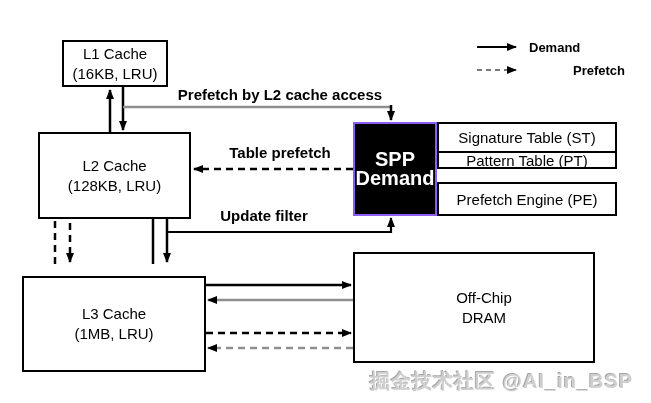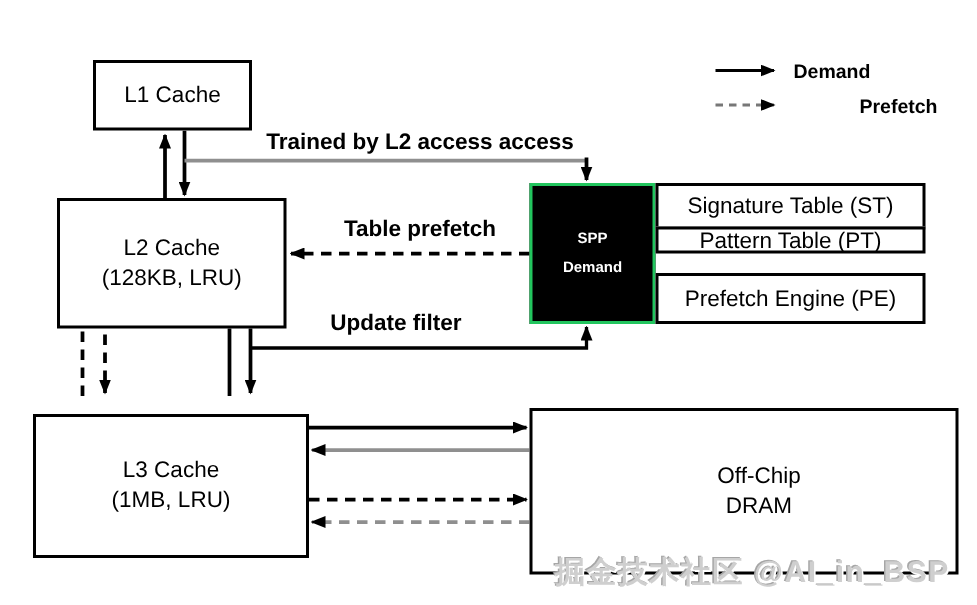--- a/index.html
+++ b/index.html
@@ -9,23 +9,23 @@
     overflow:hidden;
   }
   .stage *{box-sizing:border-box;}
   .arrows{position:absolute;left:0;top:0;width:651px;height:403px;}
   .box{
     position:absolute;border:2px solid #000;background:#fff;
     display:flex;flex-direction:column;align-items:center;justify-content:center;
     font-weight:normal;font-size:15px;line-height:20px;color:#000;text-align:center;
   }
   .spp{
-    position:absolute;background:#000;color:#fff;border:2px solid #22c55e;
+    position:absolute;background:#000;color:#fff;border:2px solid #8b5cf6;
     display:flex;flex-direction:column;align-items:center;justify-content:center;
-    font-weight:bold;font-size:10px;line-height:19px;text-align:center;
+    font-weight:bold;font-size:20px;line-height:19px;text-align:center;
   }
   .spp-row{
     position:absolute;border:2px solid #000;background:#fff;
     display:flex;align-items:center;justify-content:center;
     font-weight:normal;font-size:15px;color:#000;
   }
   .edge-label{
     position:absolute;font-weight:bold;font-size:15px;color:#000;text-align:center;
     white-space:nowrap;
   }
@@ -74,51 +74,52 @@
 
     <line x1="477" y1="47" x2="516" y2="47" stroke="#000" stroke-width="2" marker-end="url(#ah)"></line>
     <line x1="477" y1="70" x2="516" y2="70" stroke="#777" stroke-width="2" stroke-dasharray="5,4" marker-end="url(#ah)"></line>
   </svg>
 
   <div class="legend-label" style="left:529px;top:40px;">Demand</div>
   <div class="legend-label" style="left:529px;top:63px;padding-left:44px;">Prefetch</div>
 
   <div class="box" style="left:62px;top:40px;width:106px;height:47px;">
     <div>L1 Cache</div>
+    <div>(16KB, LRU)</div>
   </div>
 
   <div class="box" style="left:38px;top:132px;width:153px;height:87px;">
     <div>L2 Cache</div>
     <div>(128KB, LRU)</div>
   </div>
 
   <div class="box" style="left:22px;top:264px;width:184px;height:96px;margin-top:12px;">
     <div>L3 Cache</div>
     <div>(1MB, LRU)</div>
   </div>
 
-  <div class="box" style="left:353px;top:272px;width:286px;height:111px;padding-left:20px;">
+  <div class="box" style="left:353px;top:252px;width:242px;height:111px;padding-left:20px;">
     <div>Off-Chip</div>
     <div>DRAM</div>
   </div>
 
   <div class="spp" style="left:353px;top:122px;width:84px;height:94px;">
     <div>SPP</div>
     <div>Demand</div>
   </div>
 
   <div class="spp-row" style="left:437px;top:122px;width:180px;height:31px;">
     <span>Signature Table (ST)</span>
   </div>
   <div class="spp-row" style="left:437px;top:151px;width:180px;height:18px;">
     <span>Pattern Table (PT)</span>
   </div>
   <div class="spp-row" style="left:437px;top:182px;width:180px;height:34px;">
     <span>Prefetch Engine (PE)</span>
   </div>
 
-  <div class="edge-label" style="left:165px;top:86px;width:230px;">Trained by L2 access access</div>
+  <div class="edge-label" style="left:165px;top:86px;width:230px;">Prefetch by L2 cache access</div>
   <div class="edge-label" style="left:215px;top:144px;width:130px;">Table prefetch</div>
   <div class="edge-label" style="left:199px;top:207px;width:130px;">Update filter</div>
 
   <div class="watermark">掘金技术社区 @AI_in_BSP</div>
 
 </div>
 
 </body></html>

